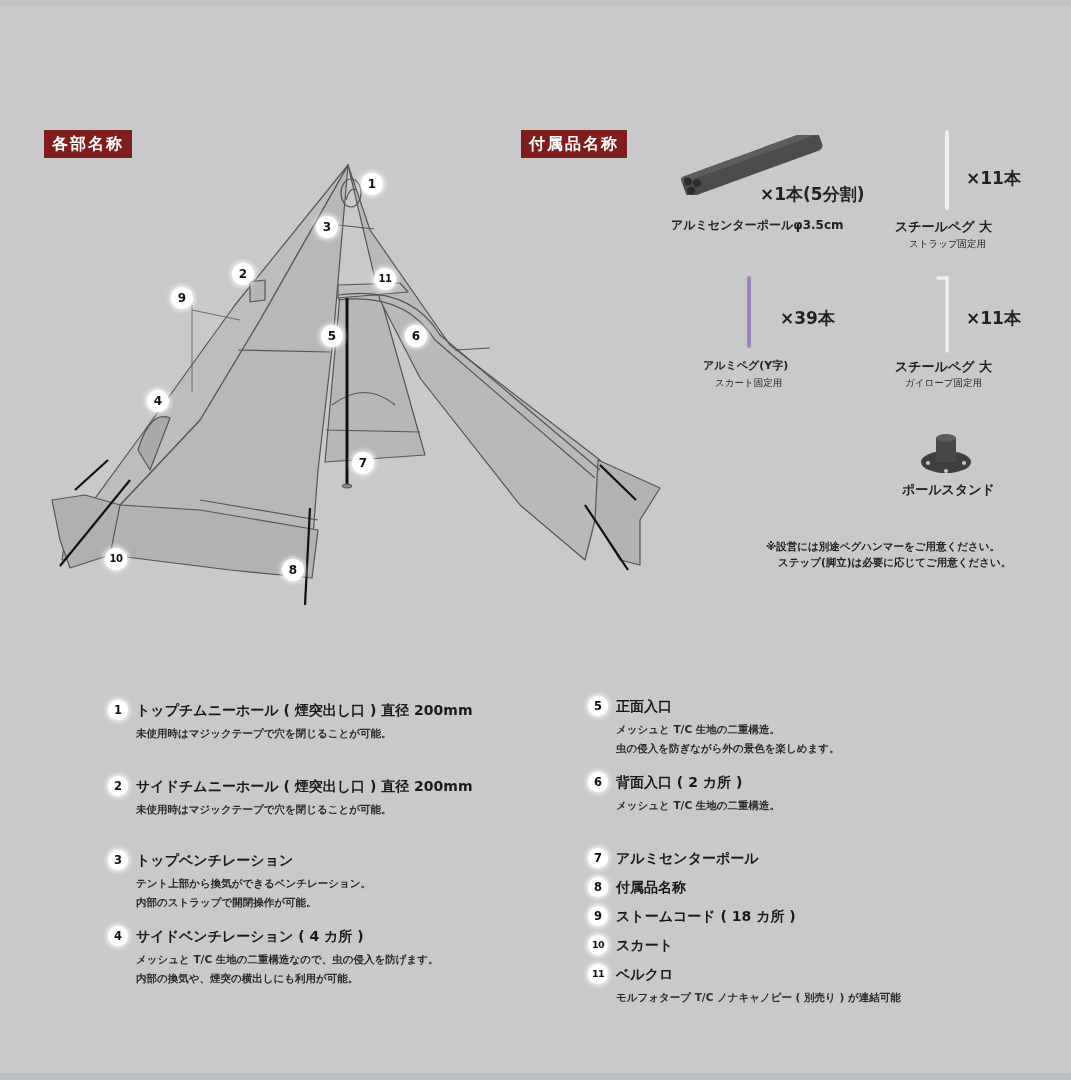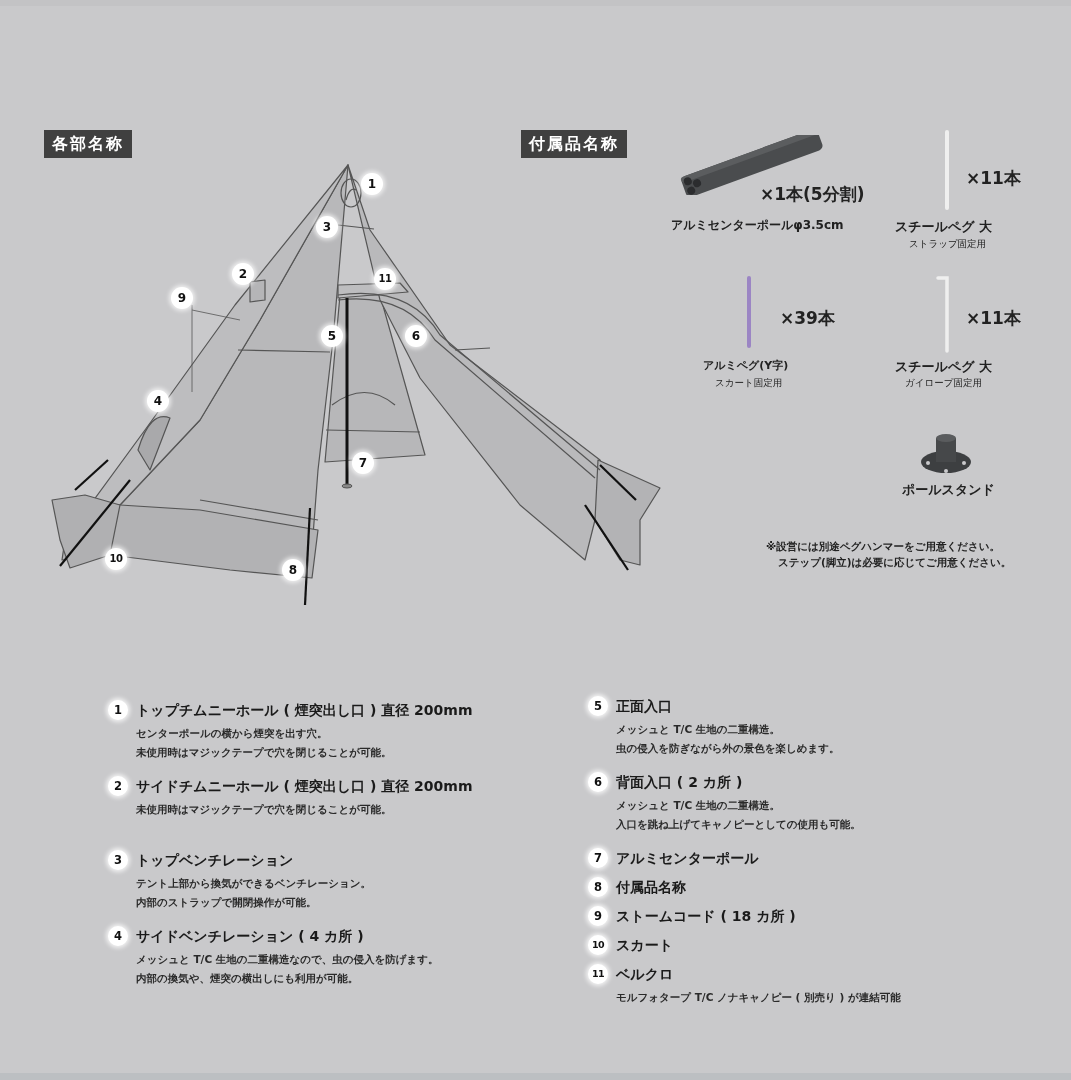--- a/index.html
+++ b/index.html
@@ -6,21 +6,21 @@
   body {
     width: 1071px; height: 1080px; position: relative; overflow: hidden;
     background: #c9c9cb;
     font-family: "DejaVu Sans", "Liberation Sans", sans-serif;
     color: #1e1e1e;
   }
   .topstrip { position:absolute; left:0; top:0; width:1071px; height:6px; background:#c3c3c5; }
   .bottomstrip { position:absolute; left:0; top:1073px; width:1071px; height:7px; background:#bcbfc2; }
 
   .section-label {
-    position:absolute; background:#404040; color:#fff; font-weight:bold;
+    position:absolute; background:#7f1d1d; color:#fff; font-weight:bold;
     font-size:16px; letter-spacing:2px; padding:4px 8px; line-height:20px;
   }
   #lbl-parts { left:44px; top:130px; }
   #lbl-acc { left:521px; top:130px; }
 
   svg.diagram { position:absolute; left:0; top:0; }
 
   .badge {
     position:absolute; width:22px; height:22px; border-radius:50%;
     background:#fff; color:#111; font-weight:bold; font-size:12px;
@@ -162,21 +162,20 @@
 </svg>
 <div class="acc-text" style="left:902px;top:481px;font-size:13px;">ポールスタンド</div>
 
 <div class="note" style="left:766px;top:538px;">※設営には別途ペグハンマーをご用意ください。</div>
 <div class="note" style="left:778px;top:554px;">ステップ(脚立)は必要に応じてご用意ください。</div>
 
 <div class="legend-item" style="left:108px;top:700px;">
   <div class="lbadge">1</div>
   <div class="ltitle">トップチムニーホール ( 煙突出し口 ) 直径 200mm</div>
   <div class="ldesc">
-    <div>センターポールの横から煙突を出す穴。</div>
     <div>未使用時はマジックテープで穴を閉じることが可能。</div>
   </div>
 </div>
 <div class="legend-item" style="left:108px;top:776px;">
   <div class="lbadge">2</div>
   <div class="ltitle">サイドチムニーホール ( 煙突出し口 ) 直径 200mm</div>
   <div class="ldesc">
     <div>未使用時はマジックテープで穴を閉じることが可能。</div>
   </div>
 </div>
@@ -203,21 +202,20 @@
   <div class="ldesc">
     <div>メッシュと T/C 生地の二重構造。</div>
     <div>虫の侵入を防ぎながら外の景色を楽しめます。</div>
   </div>
 </div>
 <div class="legend-item" style="left:588px;top:772px;">
   <div class="lbadge">6</div>
   <div class="ltitle">背面入口 ( 2 カ所 )</div>
   <div class="ldesc">
     <div>メッシュと T/C 生地の二重構造。</div>
-    <div>入口を跳ね上げてキャノピーとしての使用も可能。</div>
   </div>
 </div>
 <div class="legend-item" style="left:588px;top:848px;">
   <div class="lbadge">7</div>
   <div class="ltitle">アルミセンターポール</div>
 </div>
 <div class="legend-item" style="left:588px;top:877px;">
   <div class="lbadge">8</div>
   <div class="ltitle">付属品名称</div>
 </div>

